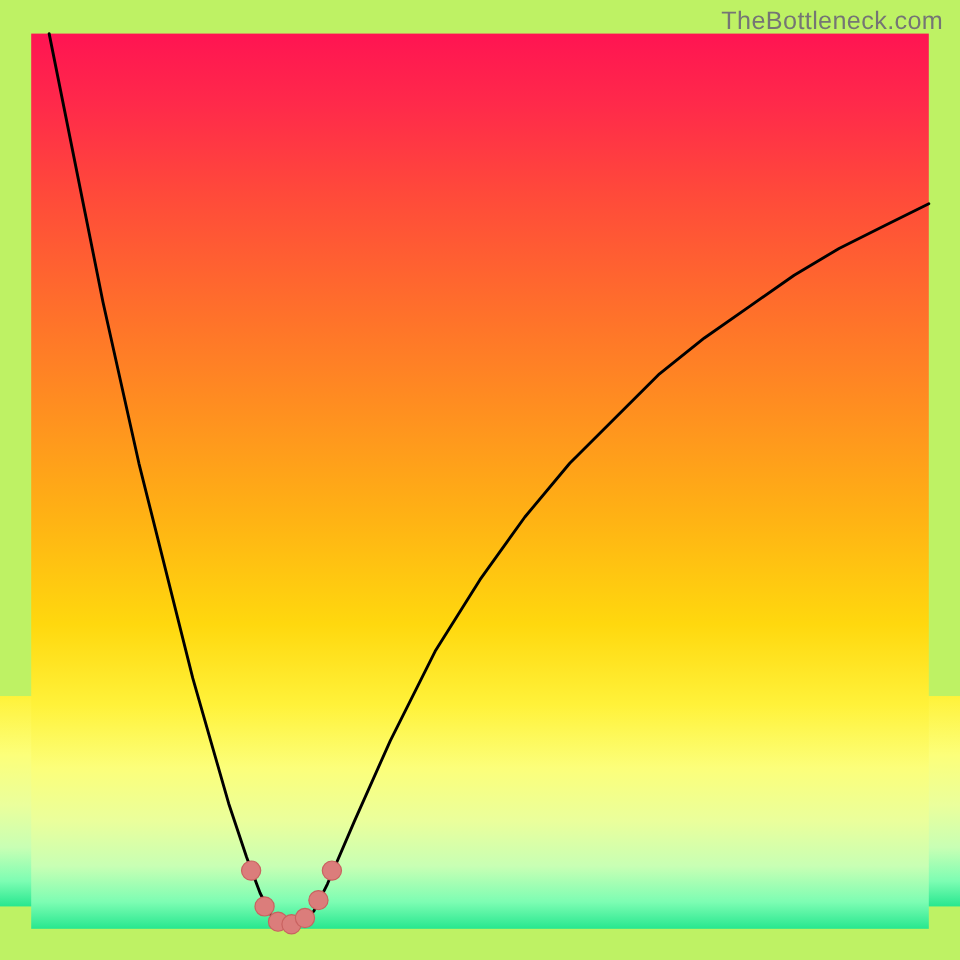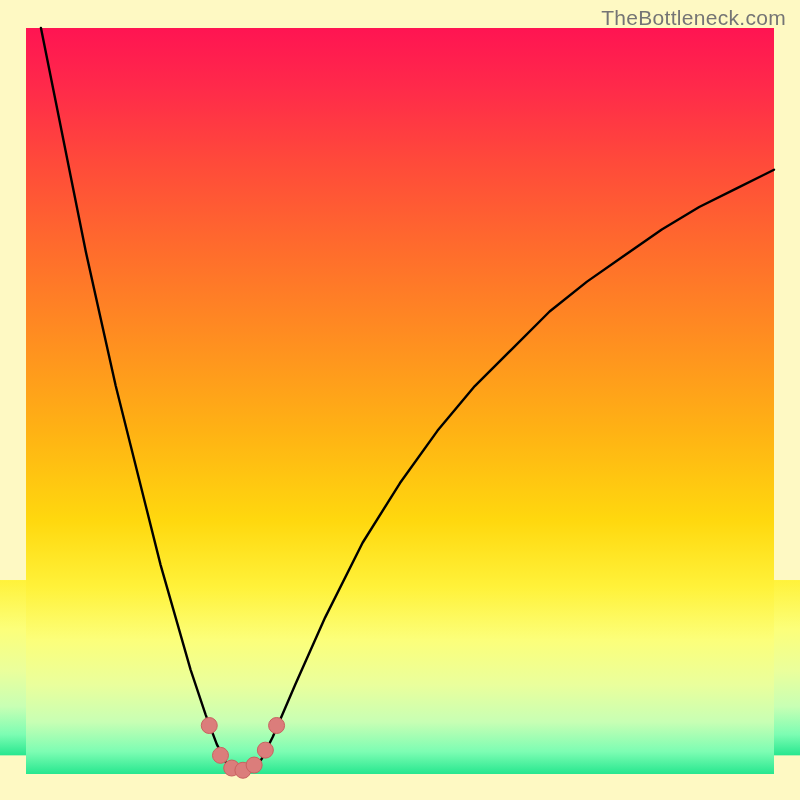--- a/index.html
+++ b/index.html
@@ -8,21 +8,21 @@
     width: 800px;
     height: 800px;
     background: #000000;
     overflow: hidden;
     font-family: Arial, Helvetica, sans-serif;
   }
   .stage {
     position: relative;
     width: 800px;
     height: 800px;
-    background: #fef9c3;
+    background: #bef264;
   }
   .watermark {
     position: absolute;
     top: 6px;
     right: 14px;
     color: #757575;
     font-size: 21px;
     letter-spacing: 0.3px;
     pointer-events: none;
     user-select: none;

